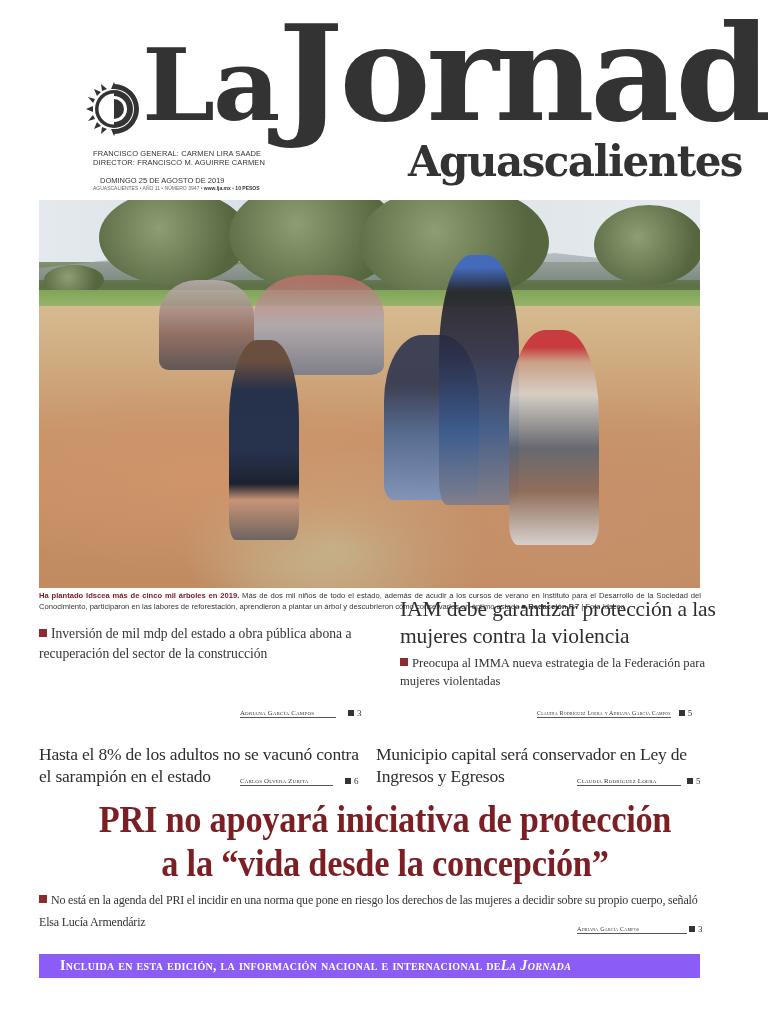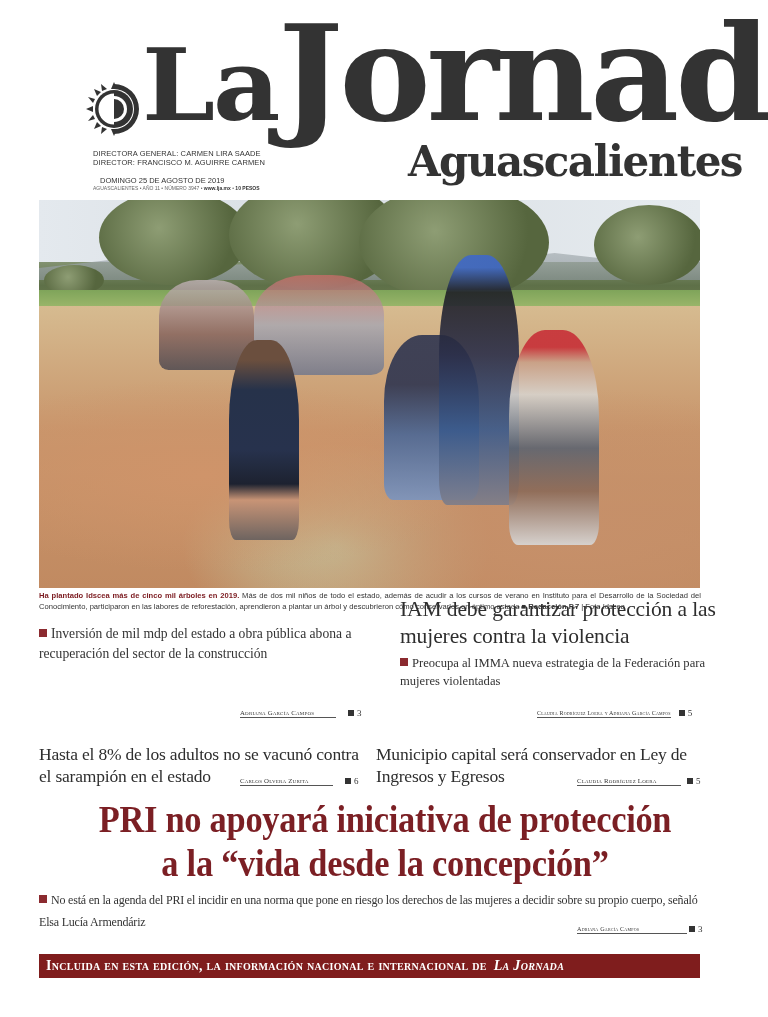--- a/index.html
+++ b/index.html
@@ -95,26 +95,26 @@
     transform: scaleX(0.93); transform-origin: center top;
   }
   .lead-deck {
     position: absolute; left: 39px; top: 889px; width: 665px;
     font-family: "Liberation Serif", serif; font-size: 12px; line-height: 22px; color: #333; letter-spacing: -0.2px;
   }
 
   
   .banner {
     position: absolute; left: 39px; top: 954px; width: 661px; height: 24px;
-    background: #7f1d1d; color: #ffffff;
-    display: flex; align-items: center; padding-left: 7px;
+    background: #8b5cf6; color: #ffffff;
+    display: flex; align-items: center; padding-left: 21px;
     font-family: "Liberation Serif", serif; font-weight: 700; font-variant: small-caps;
     font-size: 14px; letter-spacing: 0.3px; white-space: nowrap; overflow: hidden;
   }
-  .banner .brand { font-style: italic; margin-left: 7px; }
+  .banner .brand { font-style: italic; margin-left: 0; }
 </style>
 </head>
 <body>
 
 <header class="masthead">
   <svg class="emblem" viewBox="0 0 60 58">
     <g fill="#333">
 
       <polygon points="30,2 27,9 33,9"></polygon>
       <polygon points="30,56 27,49 33,49"></polygon>
@@ -134,21 +134,21 @@
     <path d="M30 16 A13 13 0 0 1 30 42 Z" fill="#fff"></path>
     <path d="M30 19 A10 10 0 0 1 30 39 Z" fill="#333"></path>
   </svg>
 
   <div class="logo-main">
     <span class="small-caps">La</span><span>Jornada</span>
   </div>
   <div class="logo-sub">Aguascalientes</div>
 
   <div class="credits">
-    <div>DIRECTORA GENERAL: CARMEN LIRA SAADE</div>
+    <div>FRANCISCO GENERAL: CARMEN LIRA SAADE</div>
     <div>DIRECTOR: FRANCISCO M. AGUIRRE CARMEN</div>
   </div>
   <div class="dateline">DOMINGO 25 DE AGOSTO DE 2019</div>
   <div class="edition-line">
     <span>AGUASCALIENTES</span><span> • </span><span>AÑO 11</span><span> • </span><span>NÚMERO 3947</span><span> • </span><b>www.lja.mx</b><span> • </span><b>10 PESOS</b>
   </div>
 </header>
 
 <figure class="photo">
   <div class="sky"></div>

